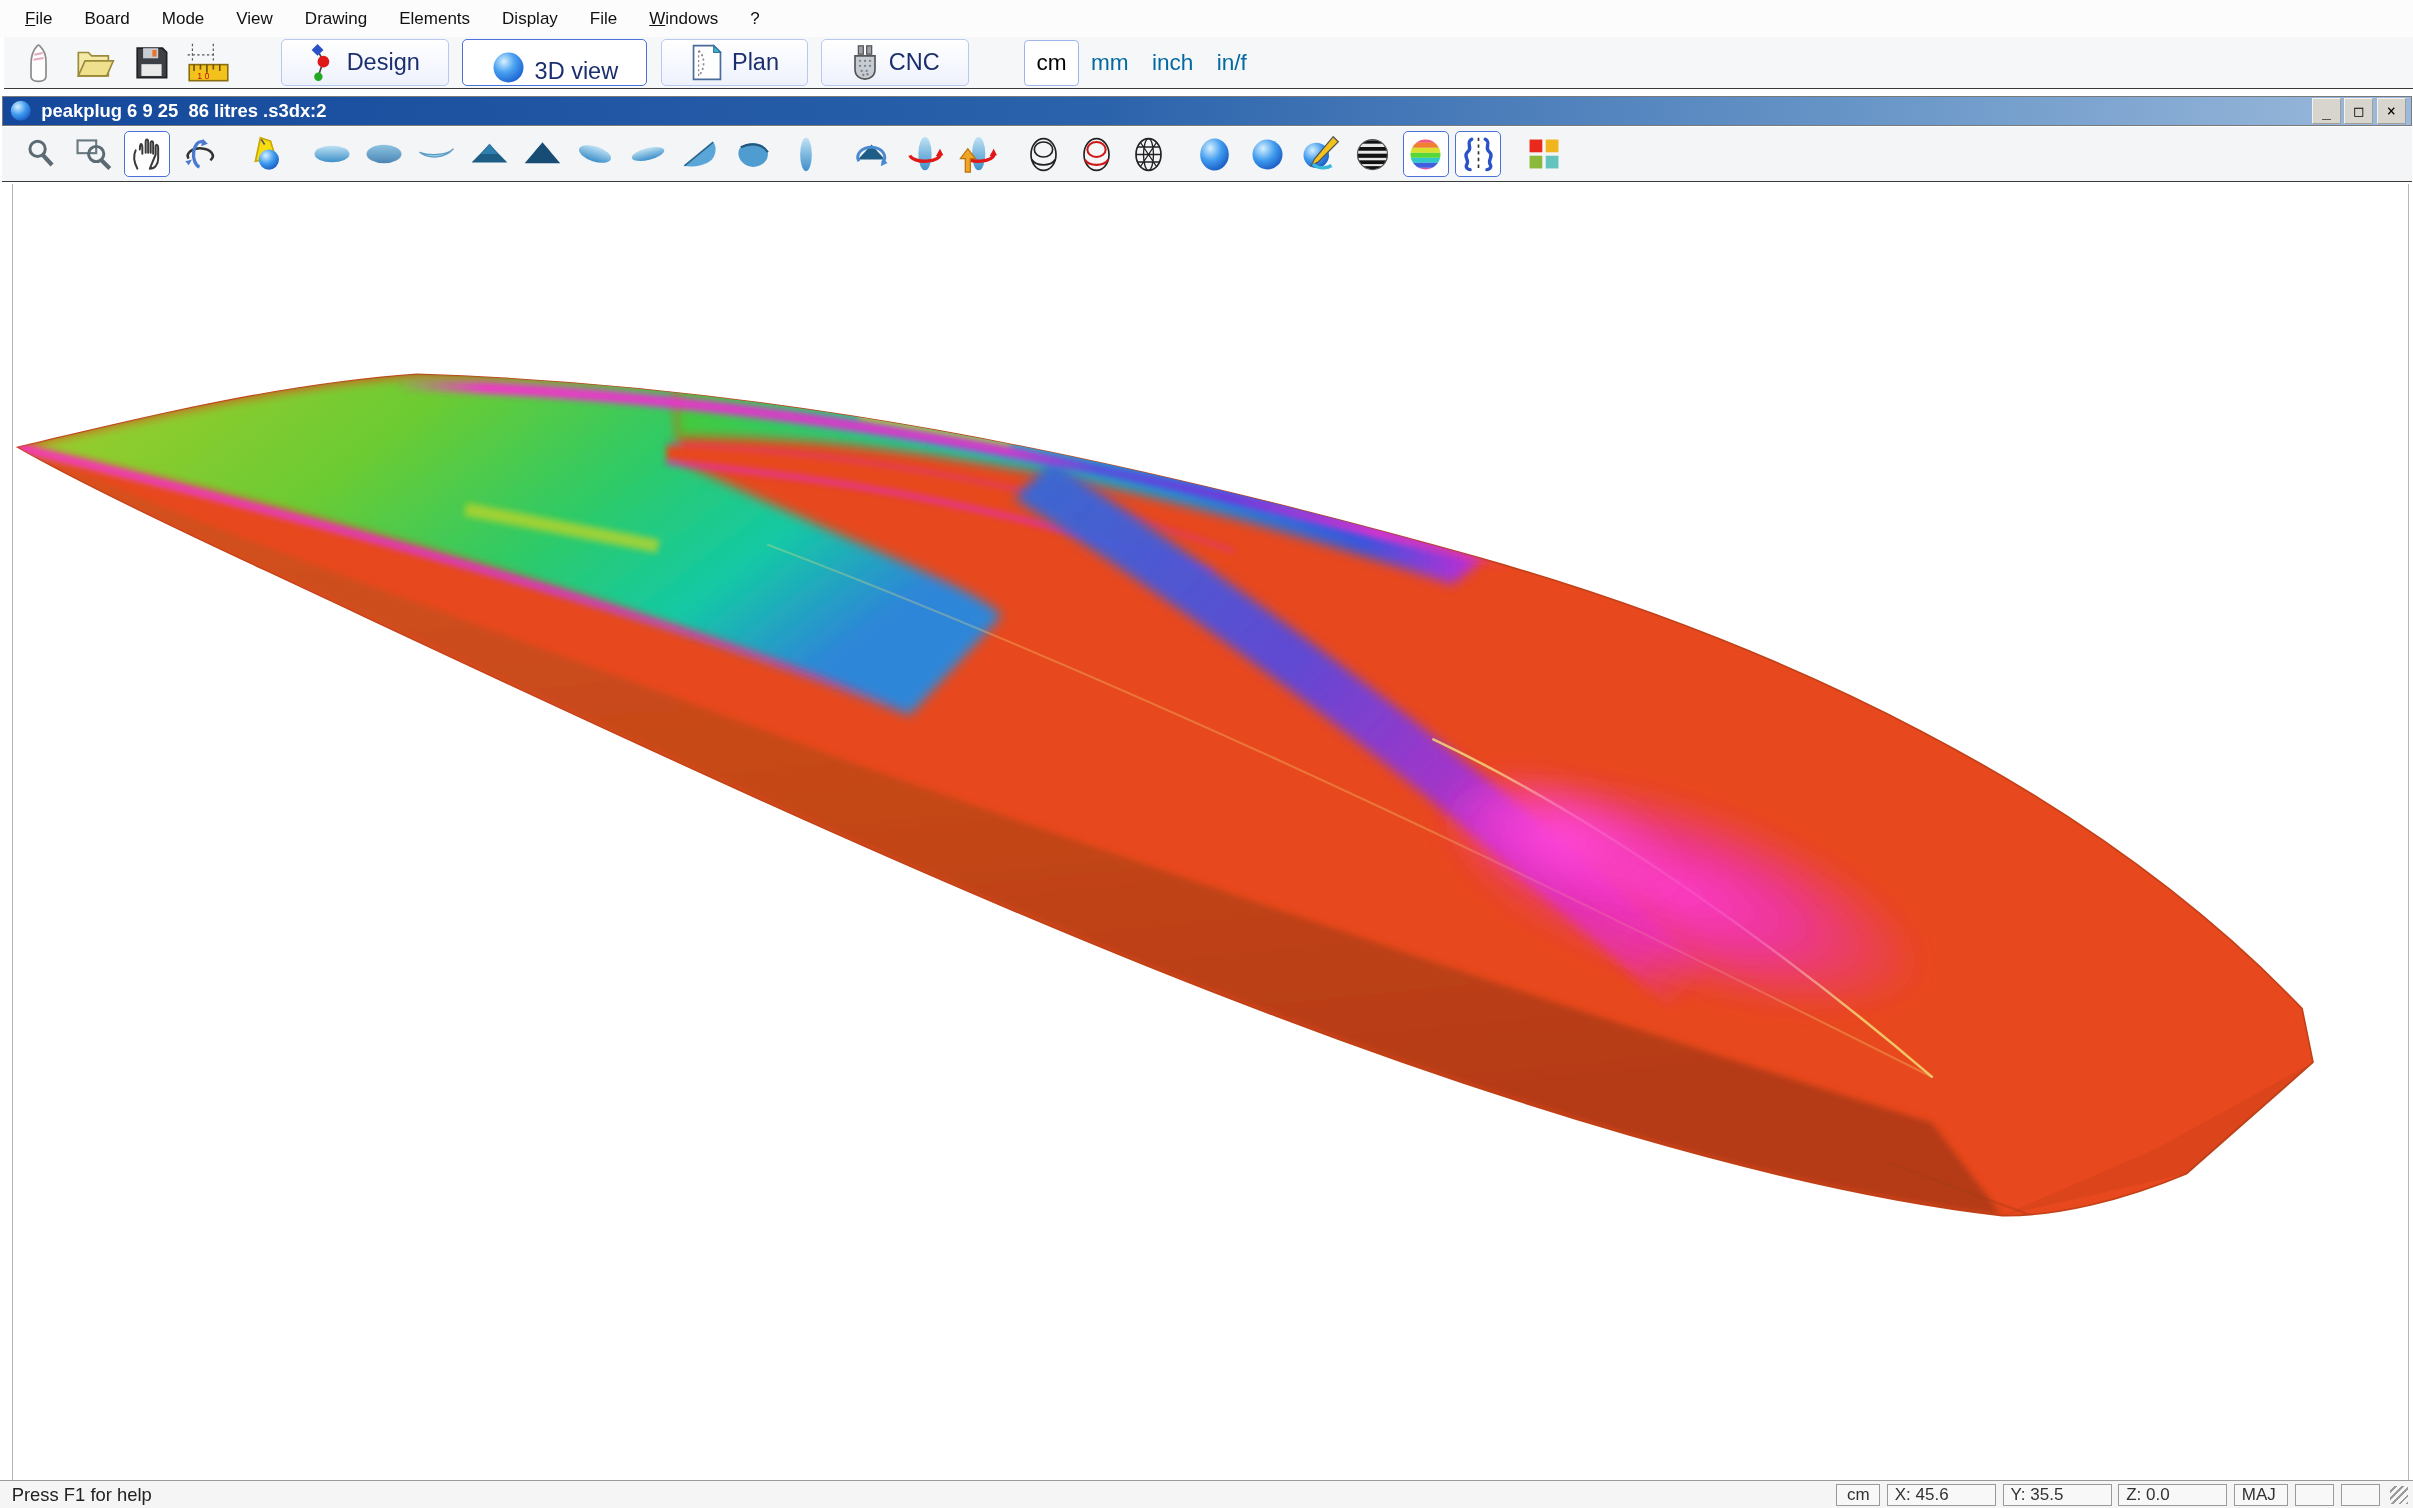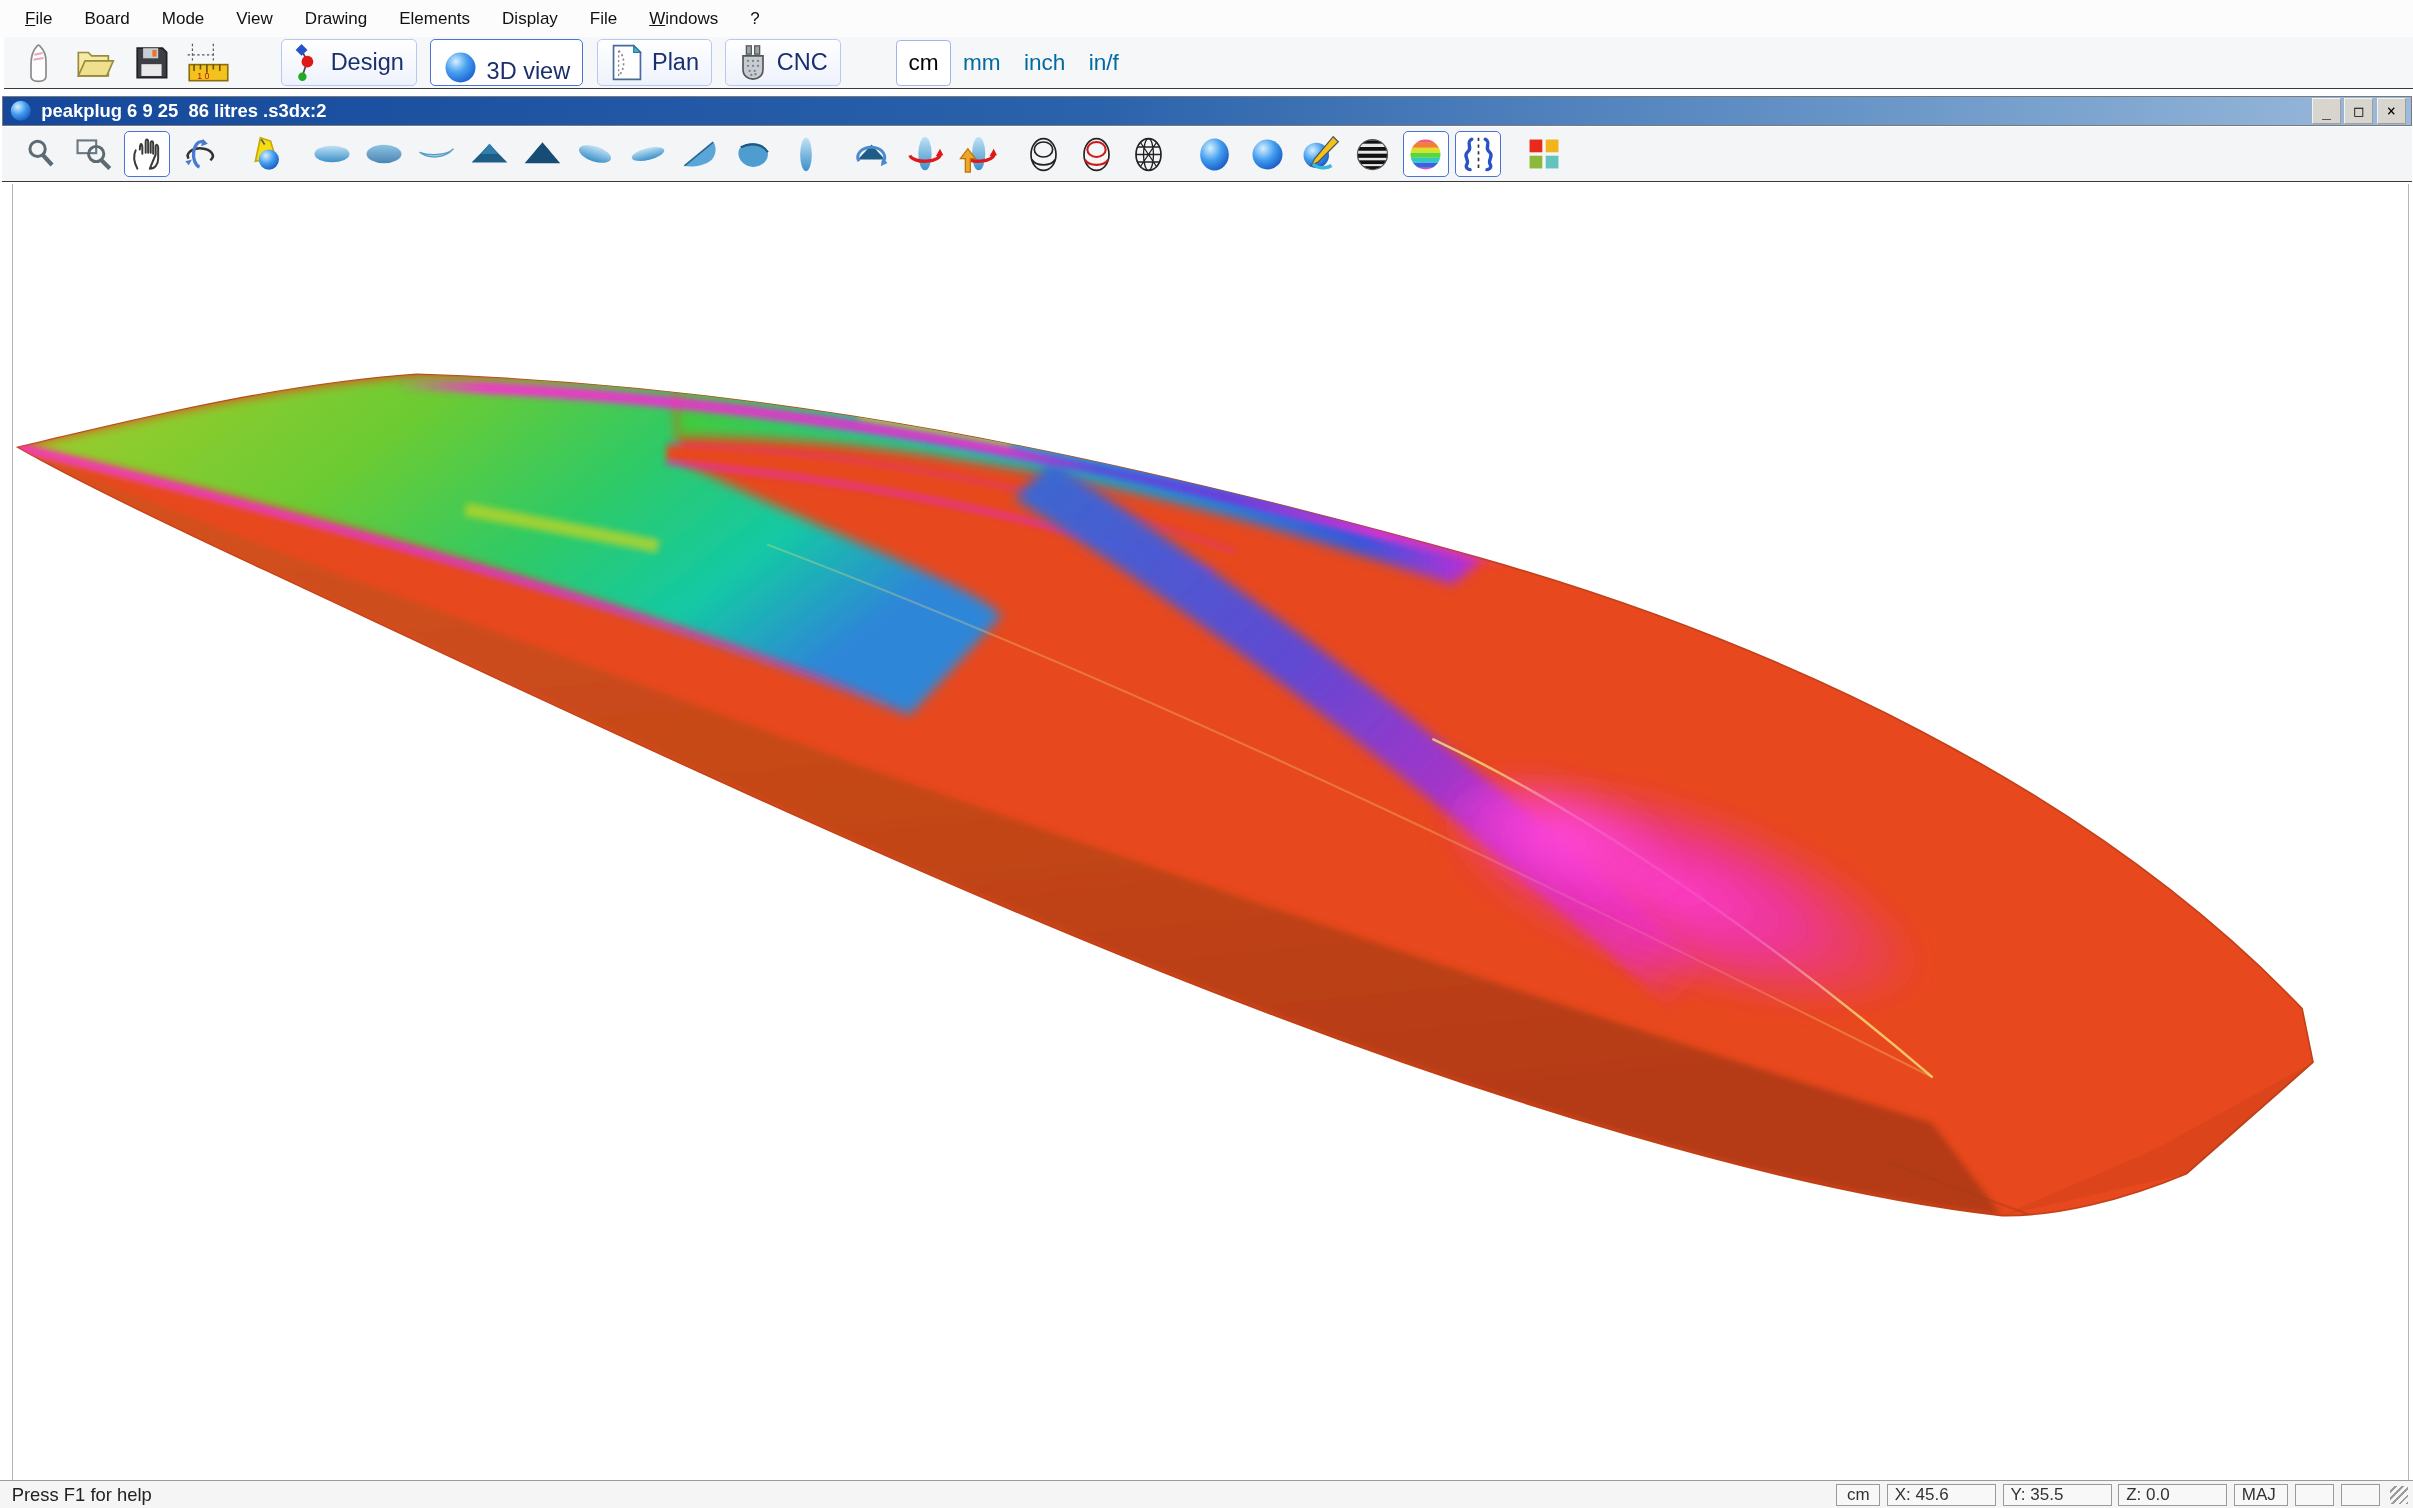--- a/index.html
+++ b/index.html
@@ -8,21 +8,21 @@
   
   #menubar{position:absolute;left:0;top:0;width:2413px;height:37px;background:#fcfcfc;
            display:flex;align-items:center;gap:32px;padding-left:25px;box-sizing:border-box;}
   .menu-item{font-size:17px;color:#111;cursor:default;white-space:nowrap;}
   .menu-item.accel::first-letter{text-decoration:underline;}
   
   #toolbar1{position:absolute;left:4px;top:37px;width:2413px;height:52px;background:#f6f7f9;
             border-bottom:1.7px solid #3a3a3a;display:flex;align-items:center;box-sizing:border-box;}
   .t1-icon{width:45px;height:45px;display:flex;align-items:center;justify-content:center;margin-left:11.7px;}
   .mode-btn{height:45px;border:1.7px solid #b9c8ef;border-radius:5px;background:linear-gradient(#ffffff,#eef2fc);
-            display:flex;align-items:center;gap:8.4px;padding:0 12px;margin-left:13.4px;
+            display:flex;align-items:center;gap:8.4px;padding:0 28px;margin-left:13.4px;
             font-size:23.5px;color:#1b2f6e;}
   .mode-btn.active{border-color:#4a72d8;background:#ffffff;align-items:flex-end;}
   #design-btn{margin-left:50px;}
   #units{display:flex;align-items:center;gap:0;margin-left:55px;}
   .unit{font-size:22.6px;color:#0369a1;padding:0 11.7px;height:44px;display:flex;align-items:center;}
   .unit.active{border:1.7px solid #9fb4e8;border-radius:4.2px;background:#ffffff;color:#000;}
   
   #titlebar{position:absolute;left:1.7px;top:96px;width:2410px;height:30px;
             background:linear-gradient(90deg,#15489b 0%,#2a62ab 45%,#6e9aca 80%,#9cbadb 100%);
             display:flex;align-items:center;box-sizing:border-box;padding-left:6.7px;border:0.8px solid #7a7a7a;}

